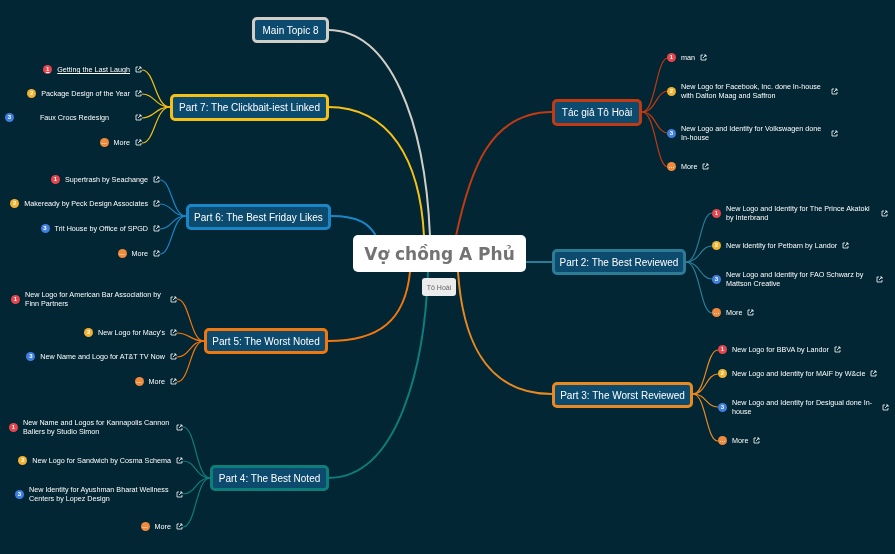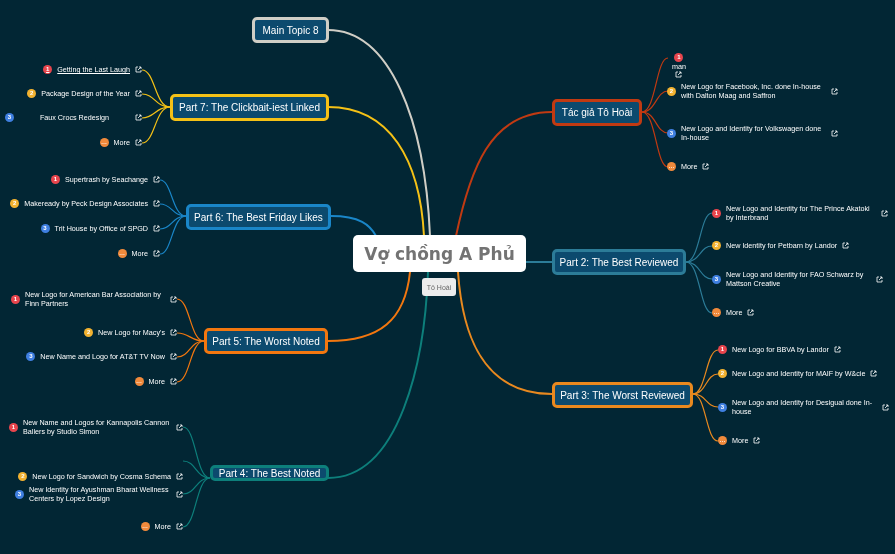--- a/index.html
+++ b/index.html
@@ -112,21 +112,21 @@
   </g>
 </svg>
 
 <div class="root">Vợ chồng A Phủ</div>
 <div class="label-tag">Tô Hoài</div>
 
 <div class="node" style="left:252px;top:17px;width:77px;height:26px;border-color:#d0cec6;">Main Topic 8</div>
 <div class="node" style="left:170px;top:94px;width:159px;height:27px;border-color:#f5c116;">Part 7: The Clickbait-iest Linked</div>
 <div class="node" style="left:186px;top:204px;width:145px;height:26px;border-color:#1a86c8;">Part 6: The Best Friday Likes</div>
 <div class="node" style="left:204px;top:328px;width:124px;height:26px;border-color:#f3770f;">Part 5: The Worst Noted</div>
-<div class="node" style="left:210px;top:465px;width:119px;height:16px;border-color:#0d7f7b;">Part 4: The Best Noted</div>
+<div class="node" style="left:210px;top:465px;width:119px;height:26px;border-color:#0d7f7b;">Part 4: The Best Noted</div>
 <div class="node" style="left:552px;top:99px;width:90px;height:27px;border-color:#c13a12;">Tác giả Tô Hoài</div>
 <div class="node" style="left:552px;top:249px;width:134px;height:26px;border-color:#2c7c98;">Part 2: The Best Reviewed</div>
 <div class="node" style="left:552px;top:382px;width:141px;height:26px;border-color:#e9891f;">Part 3: The Worst Reviewed</div>
 
 <div class="leaf" style="right:753px;top:65px;text-decoration:underline;">
   <span class="badge b1">1</span>
   <span class="ltext">Getting the Last Laugh</span>
   <span class="ext">
       <svg width="7" height="7" viewBox="0 0 7 7">
         <path d="M3 1H1v5h5V4M4 1h2v2M6 1L3 4" stroke="#fff" stroke-width="0.8" fill="none"></path>
@@ -237,21 +237,21 @@
 
 <div class="leaf" style="right:712px;top:418px;">
   <span class="badge b1">1</span>
   <span class="ltext" style="width:148px;white-space:normal;">New Name and Logos for Kannapolis Cannon Ballers by Studio Simon</span>
   <span class="ext">
       <svg width="7" height="7" viewBox="0 0 7 7">
         <path d="M3 1H1v5h5V4M4 1h2v2M6 1L3 4" stroke="#fff" stroke-width="0.8" fill="none"></path>
       </svg>
     </span>
 </div>
-<div class="leaf" style="right:712px;top:472px;align-items:center;">
+<div class="leaf" style="right:712px;top:456px;align-items:center;">
   <span class="badge b2">2</span>
   <span class="ltext">New Logo for Sandwich by Cosma Schema</span>
   <span class="ext">
       <svg width="7" height="7" viewBox="0 0 7 7">
         <path d="M3 1H1v5h5V4M4 1h2v2M6 1L3 4" stroke="#fff" stroke-width="0.8" fill="none"></path>
       </svg>
     </span>
 </div>
 <div class="leaf" style="right:712px;top:485px;">
   <span class="badge b3">3</span>
@@ -265,21 +265,21 @@
 <div class="leaf" style="right:712px;top:522px;">
   <span class="badge bm">…</span>
   <span class="ltext">More</span>
   <span class="ext">
       <svg width="7" height="7" viewBox="0 0 7 7">
         <path d="M3 1H1v5h5V4M4 1h2v2M6 1L3 4" stroke="#fff" stroke-width="0.8" fill="none"></path>
       </svg>
     </span>
 </div>
 
-<div class="leaf" style="left:667px;top:53px;flex-direction:column;">
+<div class="leaf" style="left:667px;top:53px;">
   <span class="badge b1">1</span>
   <span class="ltext">man</span>
   <span class="ext">
       <svg width="7" height="7" viewBox="0 0 7 7">
         <path d="M3 1H1v5h5V4M4 1h2v2M6 1L3 4" stroke="#fff" stroke-width="0.8" fill="none"></path>
       </svg>
     </span>
 </div>
 <div class="leaf" style="left:667px;top:82px;">
   <span class="badge b2">2</span>

